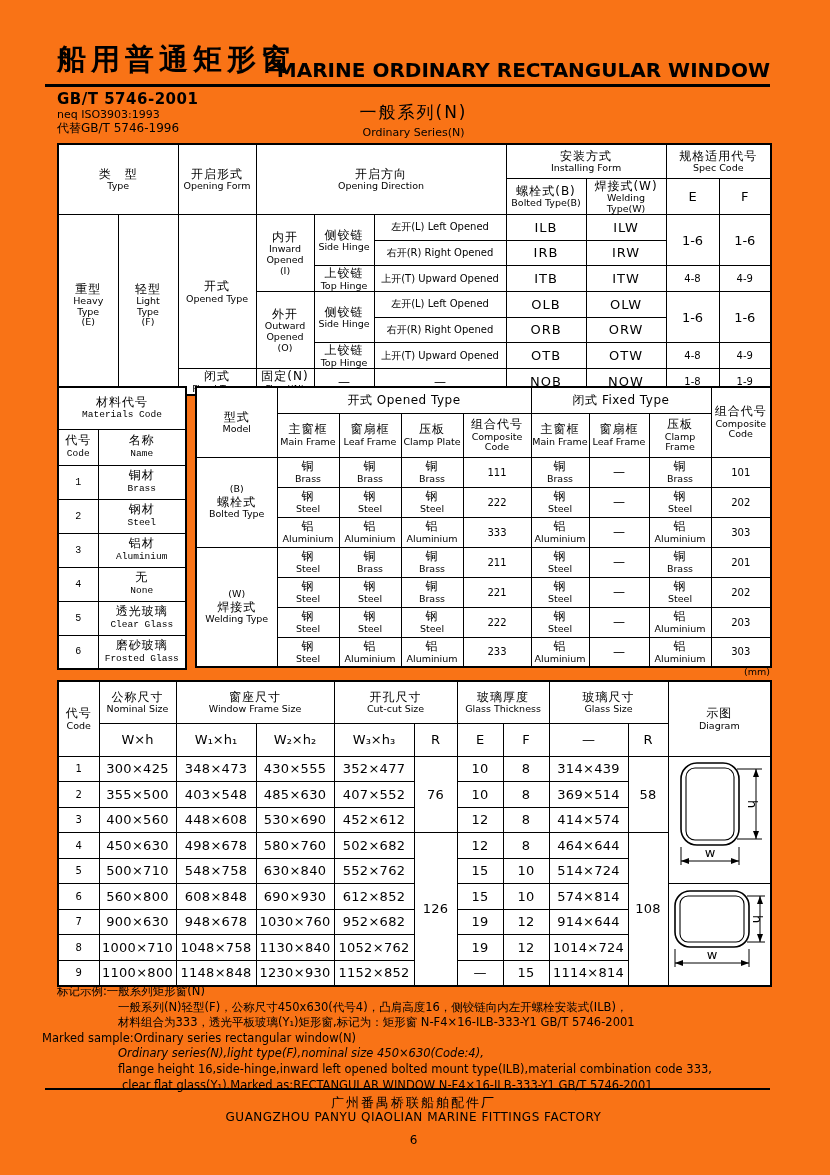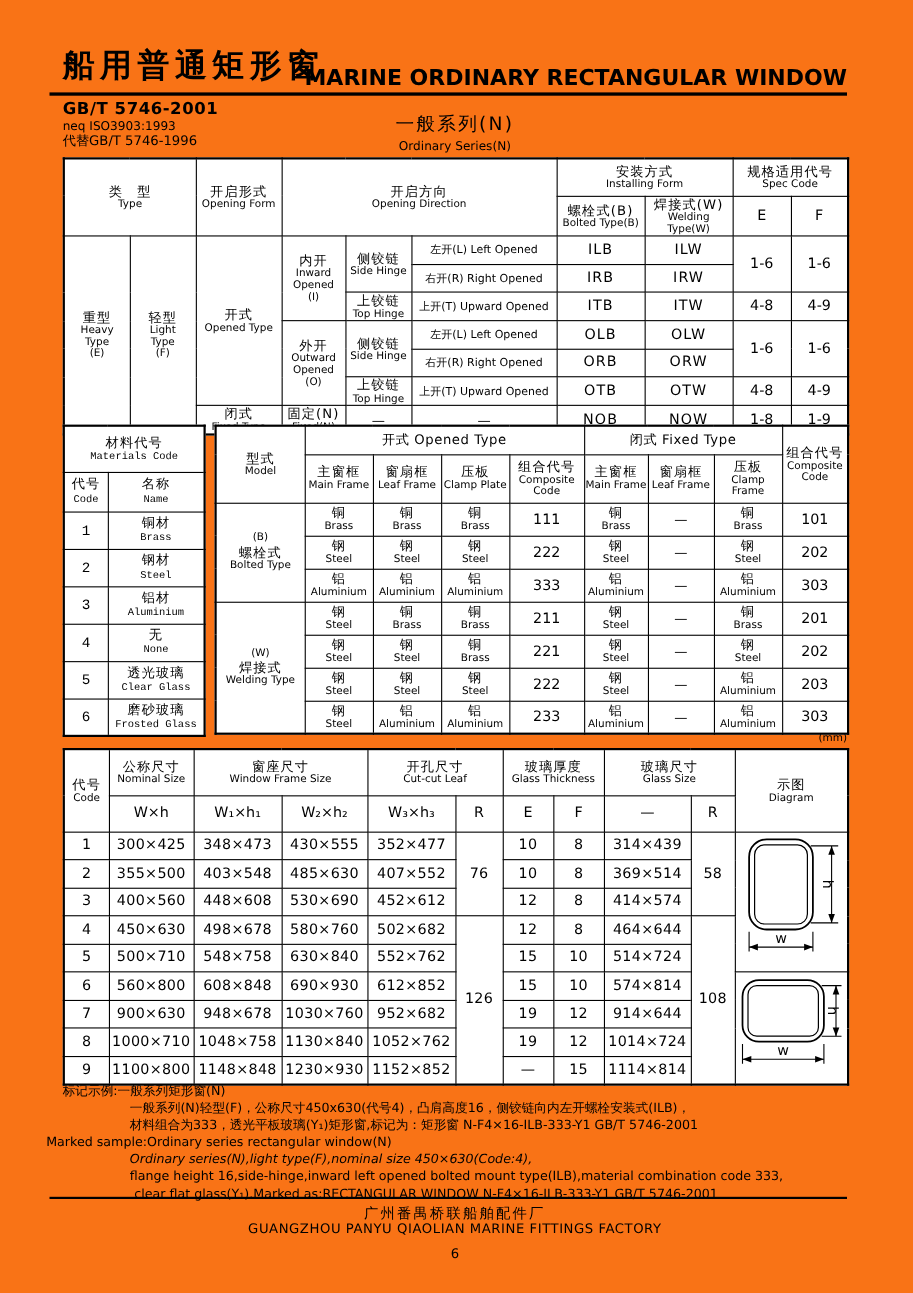--- a/index.html
+++ b/index.html
@@ -20,21 +20,21 @@
   table.tbl{border-collapse:collapse;table-layout:fixed;position:absolute;background:#fff;border:2px solid #000;}
   .tbl td,.tbl th{border:1px solid #000;padding:0;text-align:center;vertical-align:middle;
                   font-weight:normal;overflow:hidden;}
   .hr1{height:34px;} .hr2{height:22px;} .r25{height:25.5px;}
   .r42{height:42px;} .r36{height:36px;} .r34{height:34px;}
   .r26{height:26px;} .r44{height:44px;} .r30{height:30px;} .r33{height:33px;}
   .ln-zh{font-size:12px;line-height:1.2;letter-spacing:1px;}
   .ln-en{font-size:9.5px;line-height:1.12;letter-spacing:0;}
   .mix{font-size:12px;letter-spacing:0.5px;}
   .sub{font-size:13px;}
-  .num{font-size:13px;}
+  .num{font-size:10px;}
   .dim{font-size:13px;letter-spacing:0.3px;white-space:nowrap;}
   .codecell{font-size:13px;letter-spacing:1px;}
   .dir{text-align:left;padding-left:3px;font-size:10px;white-space:nowrap;}
   .dash{font-size:12px;}
   .vb{vertical-align:bottom;padding-bottom:3px;}
   .specvb{vertical-align:bottom;padding-bottom:5px;font-size:13px;}
   .mm{left:57px;top:666px;width:713px;text-align:right;font-size:9.5px;}
   
   .notes{left:42px;top:984px;width:752px;font-size:11.5px;line-height:15.6px;}
   .note-l{white-space:nowrap;}
@@ -550,21 +550,21 @@
       <th>
             <div class="ln-zh">公称尺寸</div>
             <div class="ln-en">Nominal Size</div>
           </th>
       <th colspan="2">
             <div class="ln-zh">窗座尺寸</div>
             <div class="ln-en">Window Frame Size</div>
           </th>
       <th colspan="2">
             <div class="ln-zh">开孔尺寸</div>
-            <div class="ln-en">Cut-cut Leaf</div>
+            <div class="ln-en">Cut-cut Size</div>
           </th>
       <th colspan="2">
             <div class="ln-zh">玻璃厚度</div>
             <div class="ln-en">Glass Thickness</div>
           </th>
       <th colspan="2">
             <div class="ln-zh">玻璃尺寸</div>
             <div class="ln-en">Glass Size</div>
           </th>
       <th rowspan="2">

